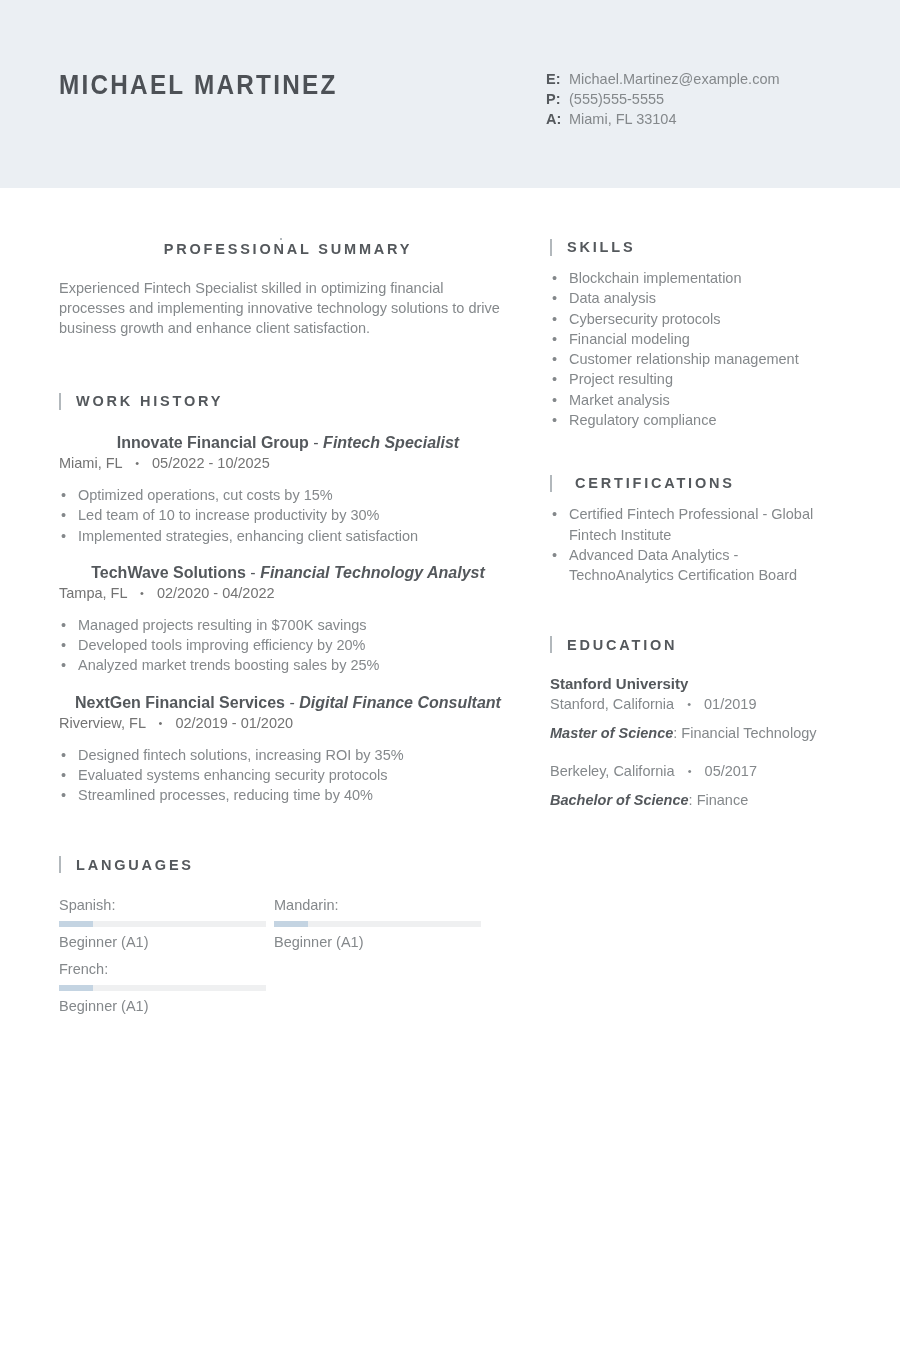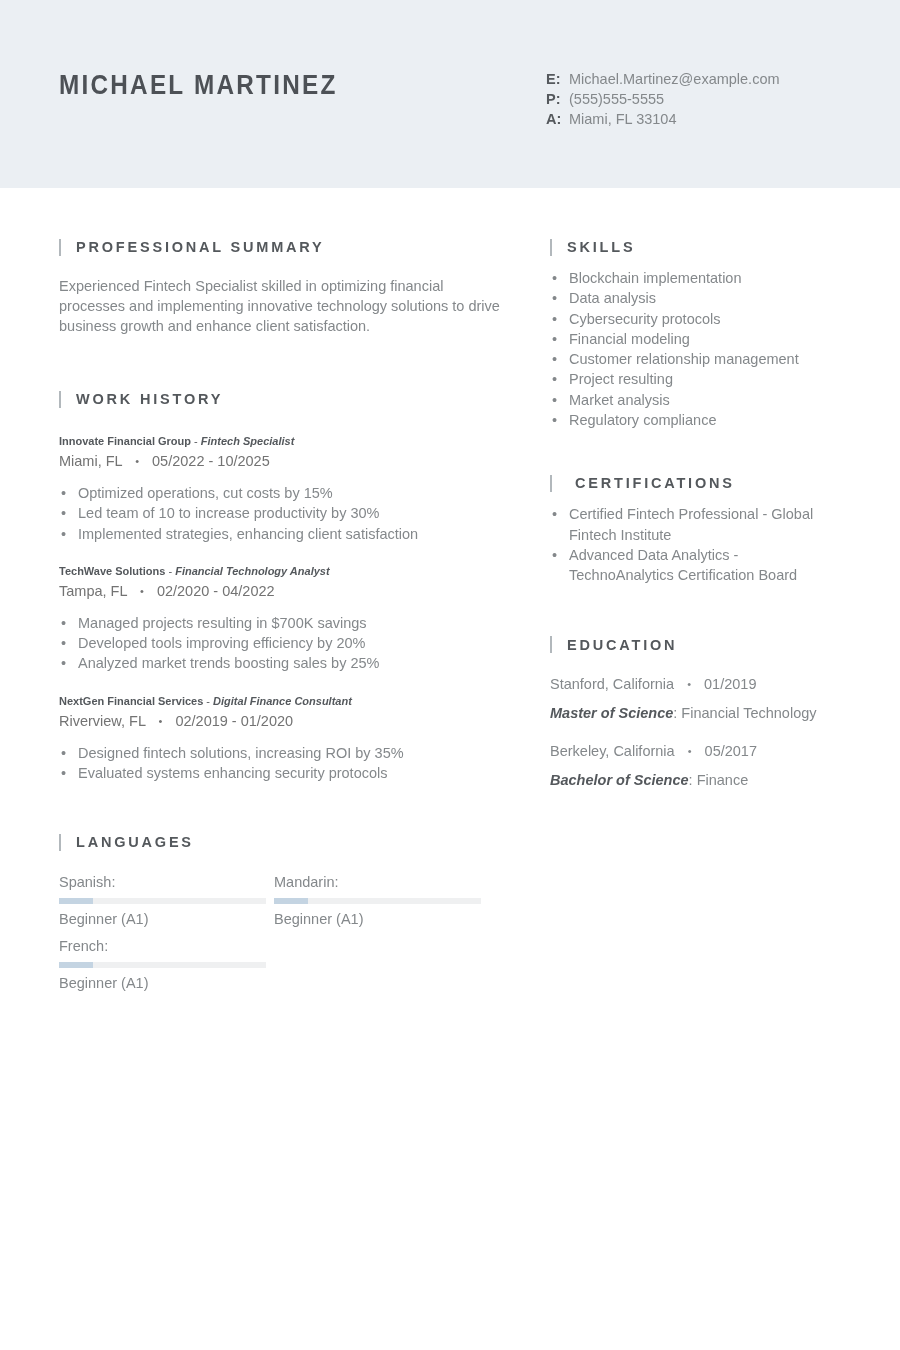--- a/index.html
+++ b/index.html
@@ -23,27 +23,27 @@
   .section-title {
     display: flex; align-items: center;
     font-size: 14.5px; font-weight: bold; letter-spacing: 2.8px; color: #54585c;
     line-height: 18px;
   }
   .pipe { width: 2px; height: 17px; background: #b2b8bc; margin-right: 15px; flex: 0 0 2px; }
 
   .body-text { font-size: 14.5px; color: #84888b; }
 
   
-  .sec-summary .section-title { margin-top: 50px; }
+  .sec-summary .section-title { margin-top: 50px; flex-direction: column; }
   .summary-text { margin-top: 20px; width: 442px; line-height: 20px; }
 
   .sec-work .section-title { margin-top: 54px; }
   .jobs { margin-top: 23px; }
   .job + .job { margin-top: 17px; }
-  .job-heading { font-size: 11px; font-weight: bold; color: #54585c; line-height: 20px; }
+  .job-heading { font-size: 16px; font-weight: bold; color: #54585c; line-height: 20px; text-align: center; }
   .job-heading .sep { font-weight: normal; }
   .job-heading .role { font-style: italic; }
   .job-meta { font-size: 14.5px; color: #737373; line-height: 20px; }
   .job-meta .dot { font-size: 11px; margin: 0 9px; vertical-align: 1px; }
   ul.bullets { list-style: none; margin-top: 12px; }
   ul.bullets li {
     position: relative; padding-left: 19px;
     font-size: 14.5px; line-height: 20.3px; color: #84888b;
   }
   ul.bullets li::before { content: "\2022"; position: absolute; left: 2px; }
@@ -170,20 +170,21 @@
                 <span>Riverview, FL</span>
                 <span class="dot">•</span>
                 <span>02/2019 - 01/2020</span>
               </div>
               <ul class="bullets">
 
                   <li>Designed fintech solutions, increasing ROI by 35%</li>
 
                   <li>Evaluated systems enhancing security protocols</li>
 
+                  <li>Streamlined processes, reducing time by 40%</li>
                 </ul>
             </article>
           </div>
       </section>
 
       <section class="sec-langs">
         <h2 class="section-title">
           <span class="pipe"></span>
           <span>LANGUAGES</span>
         </h2>
@@ -258,20 +259,21 @@
       </section>
 
       <section class="sec-edu">
         <h2 class="section-title">
           <span class="pipe"></span>
           <span>EDUCATION</span>
         </h2>
         <div class="schools">
 
             <article class="school">
+              <div class="school-name">Stanford University</div>
               <div class="school-meta">
                 <span>Stanford, California</span>
                 <span class="dot">•</span>
                 <span>01/2019</span>
               </div>
               <div class="degree">
                 <span class="degree-name">Master of Science</span><span>: Financial Technology</span>
               </div>
             </article>
 

